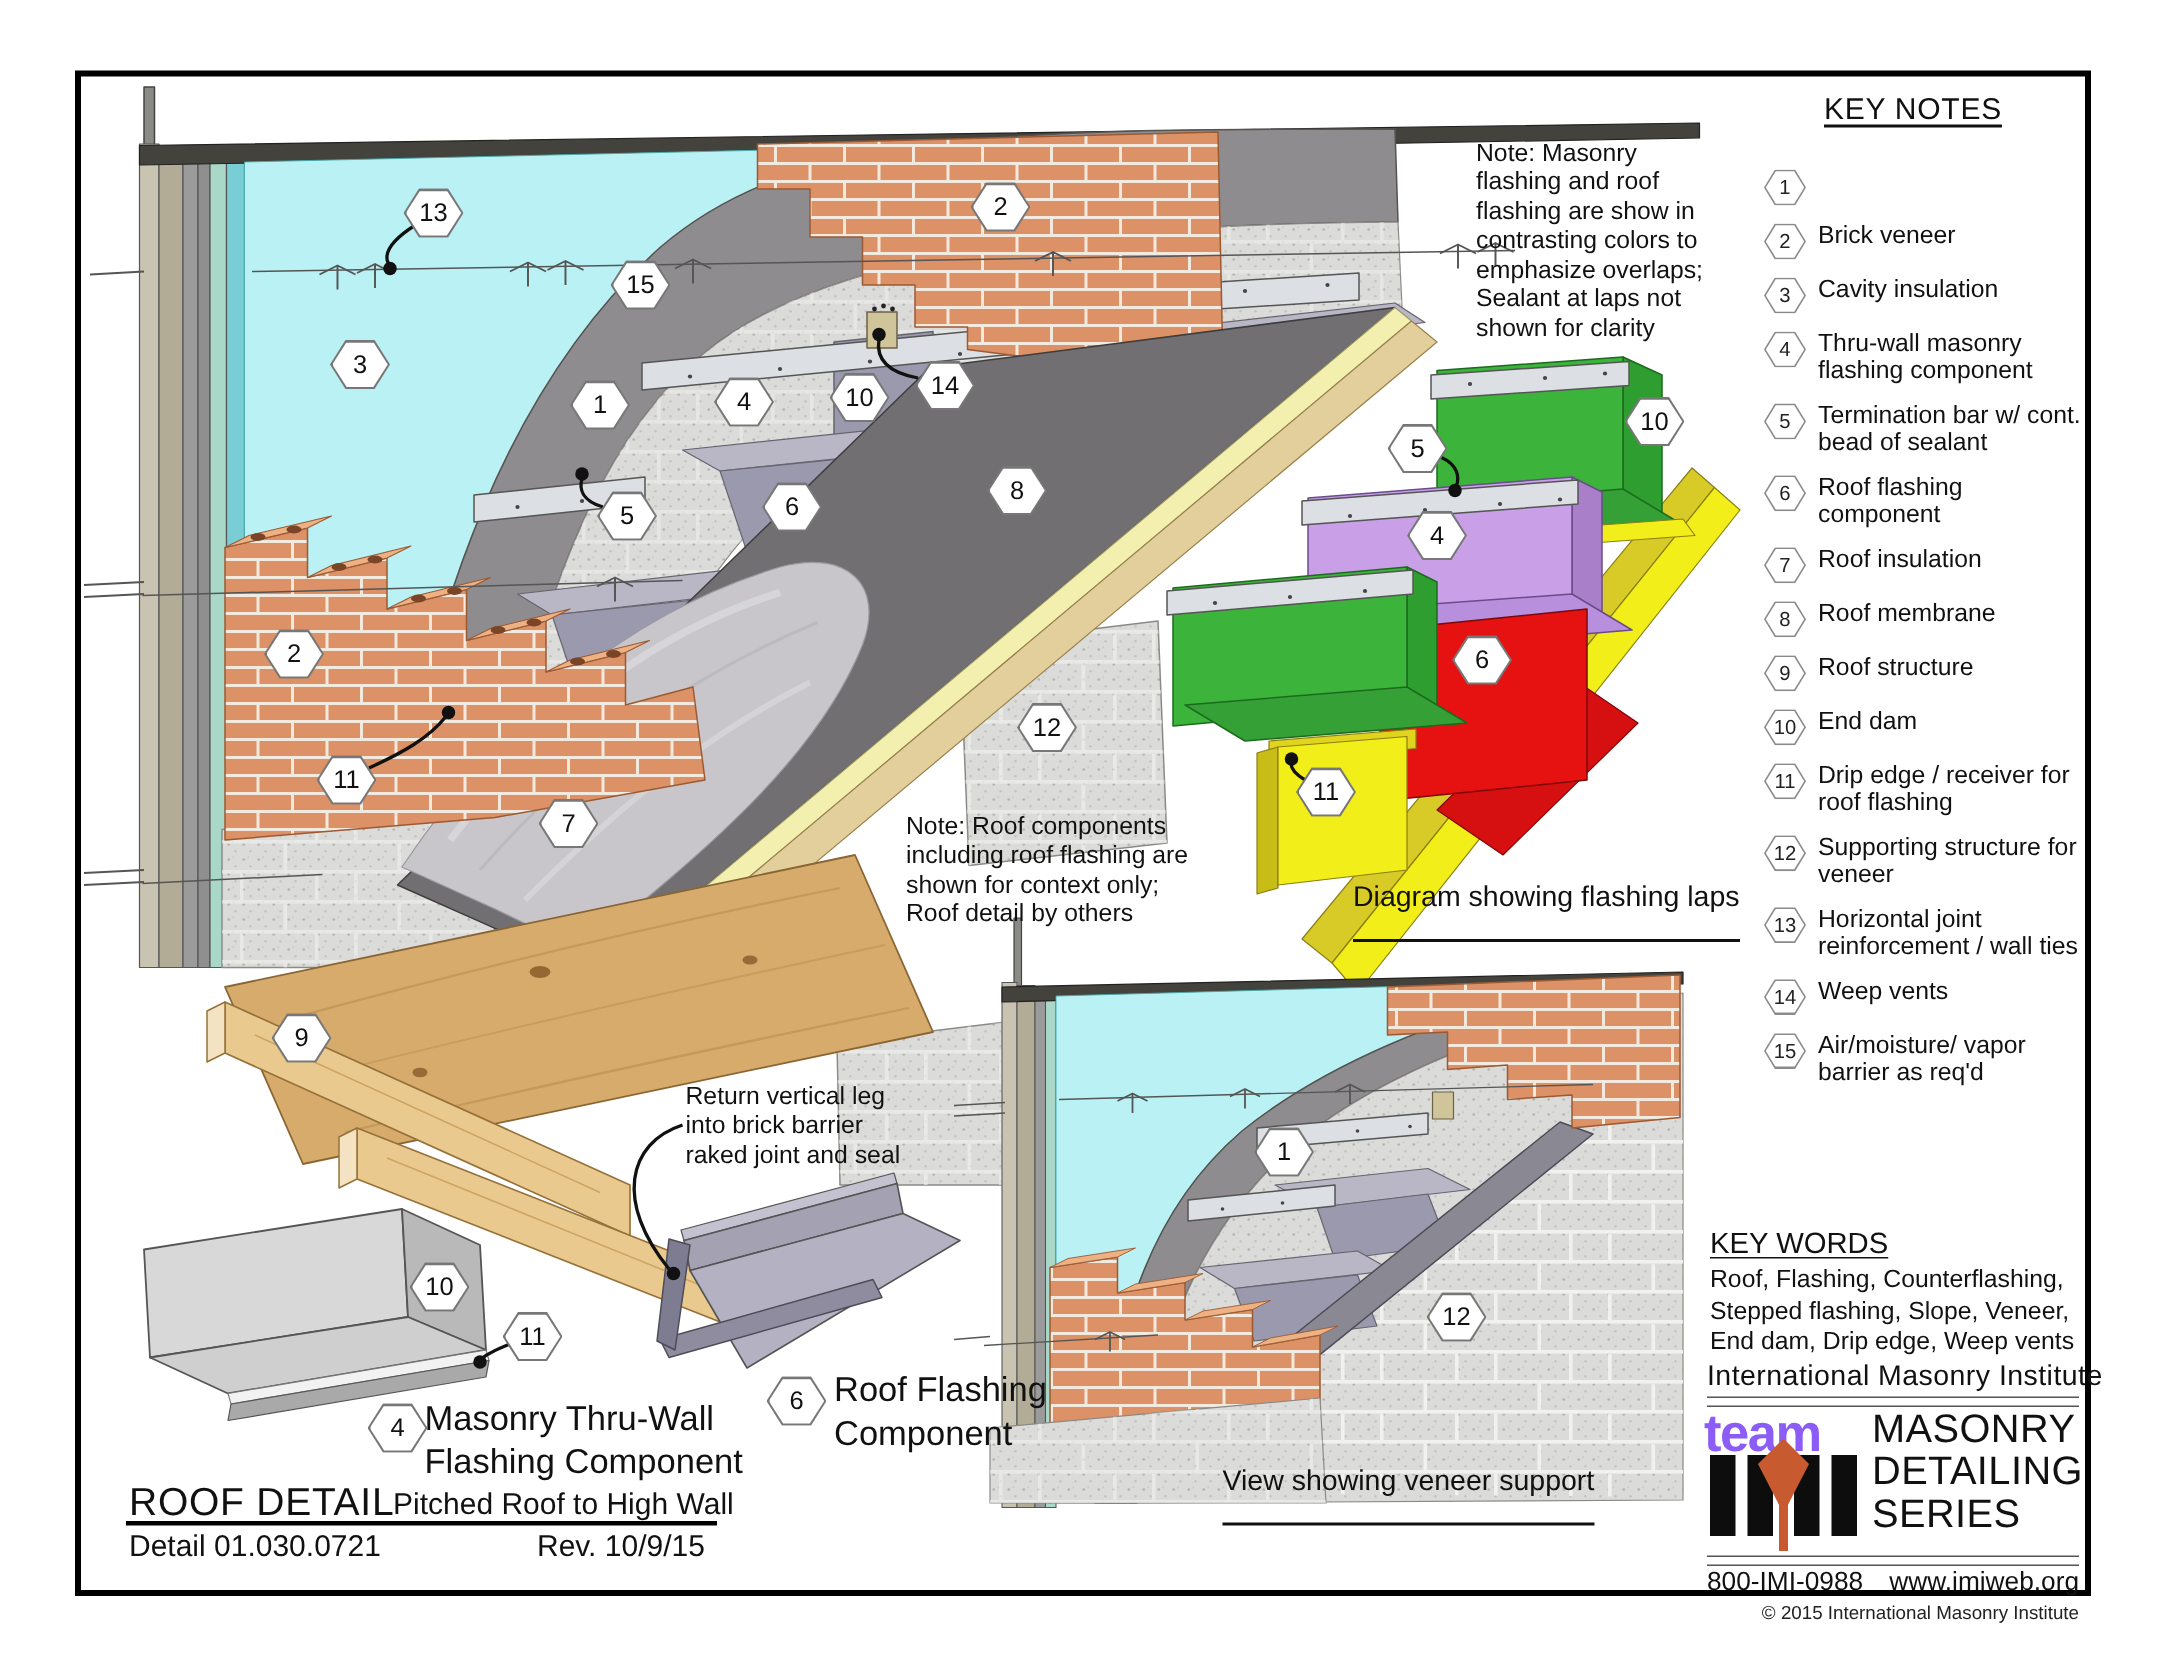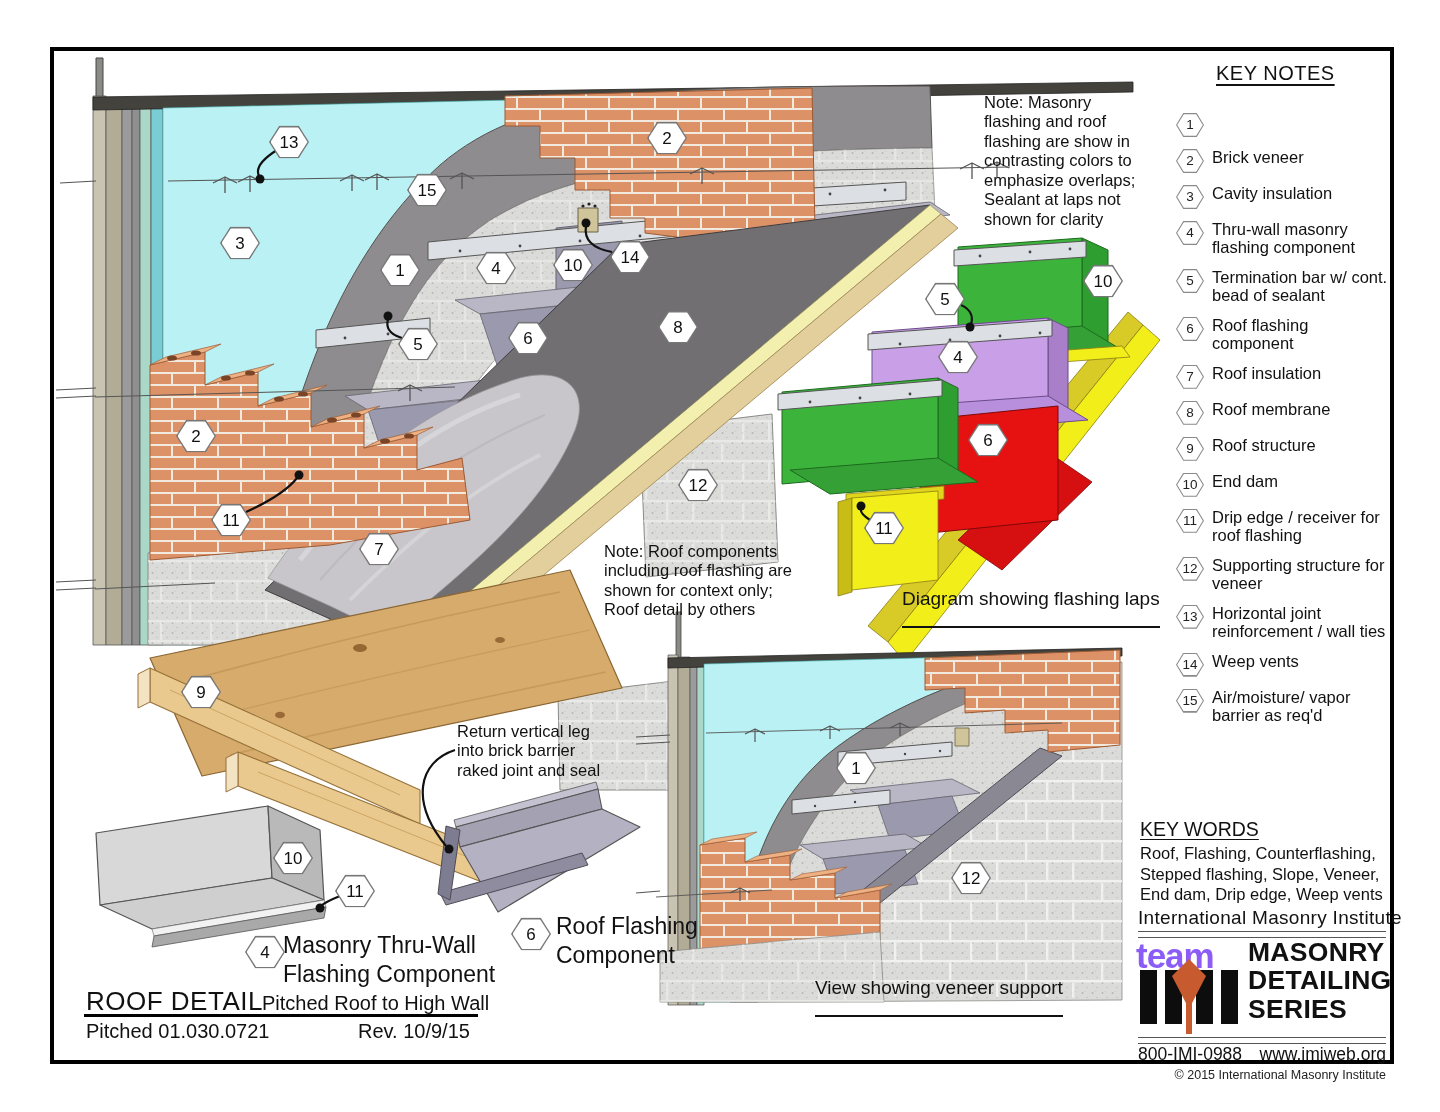--- a/index.html
+++ b/index.html
@@ -559,41 +559,41 @@
         <span class="kn-hex">
           <i>15</i>
         </span>
         <span>Air/moisture/ vapor barrier as req'd</span>
       </div>
     </div>
 
   <div class="abs titleblock-big" style="left:86px;top:986px;">ROOF DETAIL</div>
   <div class="abs titleblock-mid" style="left:262px;top:992px;">Pitched Roof to High Wall</div>
   <div class="rule" style="left:84px;top:1014px;width:394px;height:2.5px;"></div>
-  <div class="abs titleblock-mid" style="left:86px;top:1020px;">Pitched 01.030.0721</div>
+  <div class="abs titleblock-mid" style="left:86px;top:1020px;">Detail 01.030.0721</div>
   <div class="abs titleblock-mid" style="left:358px;top:1020px;">Rev. 10/9/15</div>
 
   <div class="abs kw-title" style="left:1140px;top:818px;">KEY WORDS</div>
   <div class="abs kw-words pre" style="left:1140px;top:843px;width:250px;">Roof, Flashing, Counterflashing,
 Stepped flashing, Slope, Veneer,
 End dam, Drip edge, Weep vents</div>
 
   <div class="abs org" style="left:1138px;top:907px;">International Masonry Institute</div>
   <div class="dbl-rule" style="left:1138px;top:931px;width:248px;"></div>
 
   <div class="abs team" style="left:1136px;top:936px;">team</div>
   <div class="bars">
     <b style="left:0;"></b>
       <b style="left:25px;"></b>
       <b style="left:56px;"></b>
       <b style="left:81px;"></b>
   </div>
   <div class="trowel-blade"></div>
   <div class="trowel-handle"></div>
-  <div class="abs series pre" style="left:1248px;top:938px;font-weight:bold;">MASONRY
+  <div class="abs series pre" style="left:1248px;top:938px;">MASONRY
 DETAILING
 SERIES</div>
 
   <div class="dbl-rule" style="left:1138px;top:1037px;width:248px;"></div>
   <div class="abs phone-site" style="left:1138px;top:1044px;">800-IMI-0988</div>
   <div class="abs phone-site" style="left:1250px;top:1044px;width:136px;text-align:right;">www.imiweb.org</div>
 
   <div class="abs copyright" style="left:1050px;top:1068px;width:336px;text-align:right;">© 2015 International Masonry Institute</div>
 </div>
 

